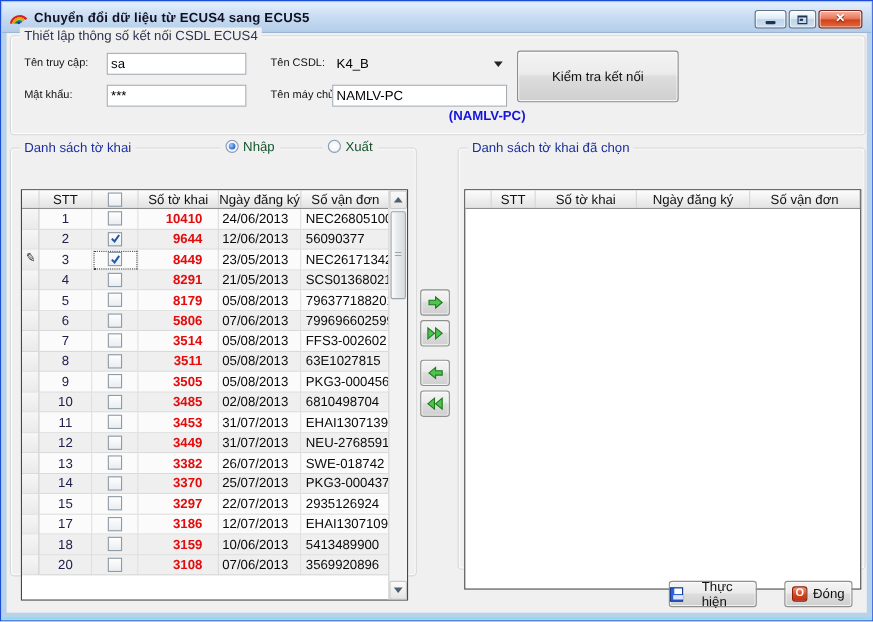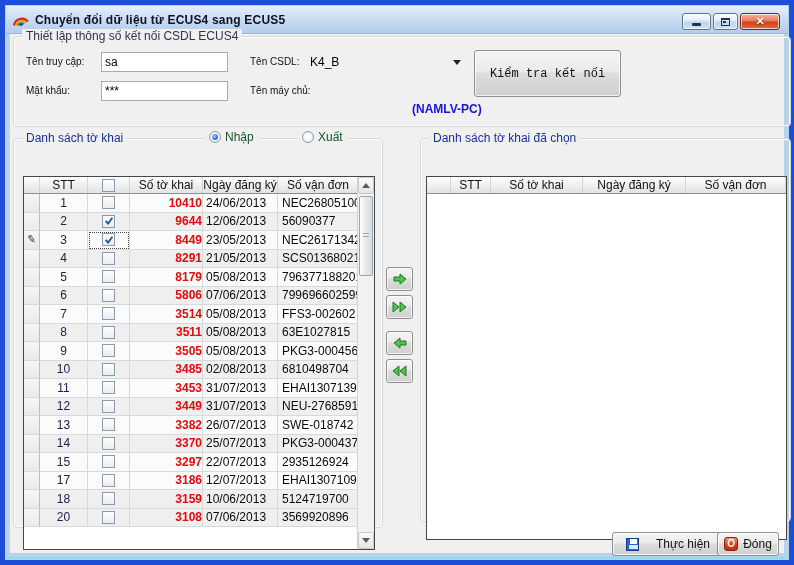--- a/index.html
+++ b/index.html
@@ -1,20 +1,20 @@
 <!DOCTYPE html>
 <html><head>
 <meta charset="utf-8">
 <style>
   * { box-sizing: border-box; margin: 0; padding: 0; }
   html,body { width:794px; height:565px; font-family:"Liberation Sans", sans-serif; }
   body { position:relative; background:#fff; overflow:hidden; }
 
   
-  .window { position:absolute; inset:0; background:#b8d2ec; border:5px solid #1d4ed8; }
+  .window { position:absolute; inset:0; background:#b8d2ec; border:1px solid #1d4ed8; }
   .window::after { content:""; position:absolute; left:1px; right:1px; bottom:1px; height:2px; background:#8fdde9; }
   .titlebar { position:absolute; top:1px; left:1px; right:1px; height:28px;
     background:linear-gradient(#e3effd, #c6daf1 55%, #b3cde9);
     display:flex; align-items:center; padding:0 6px; border-bottom:1px solid #9ab6d4; }
   .app-icon { width:18px; height:15px; margin-right:5px; flex:0 0 auto; }
   .title-text { font-size:12px; font-weight:bold; color:#101022; letter-spacing:.2px; }
   .winbtns { position:absolute; right:8px; top:7px; display:flex; gap:2px; }
   .wbtn { height:17px; border:1px solid #5f7488; border-radius:3px;
     background:linear-gradient(#fdfeff,#dce9f6 48%,#c0d5ea 52%,#cfe0f2);
     display:flex; align-items:center; justify-content:center;
@@ -38,21 +38,21 @@
   #grp-conn { left:3px; top:2px; width:778px; height:91px; }
   .flabel { position:absolute; font-size:10px; color:#111; }
   .tbox { position:absolute; height:20px; border:1px solid #a5acb5; background:#fff; font-size:12px;
      font-family:"Liberation Sans",sans-serif; padding:0 3px; color:#000; }
   .combo { position:absolute; height:20px; font-size:12px; color:#000; display:flex; align-items:center; padding-left:4px; }
   .combo .arrow { position:absolute; right:4px; top:8px; width:0; height:0;
      border-left:4px solid transparent; border-right:4px solid transparent; border-top:5px solid #222; }
   .btn { border:1px solid #8e8f8f; border-radius:3px; color:#111; font-size:12px;
      background:linear-gradient(#f4f4f4,#ebebeb 45%,#dddddd 50%,#cfcfcf);
      display:flex; align-items:center; justify-content:center; box-shadow:inset 0 0 0 1px rgba(255,255,255,.75); }
-  #btn-test { position:absolute; left:460px; top:13px; width:147px; height:47px;font-family:Liberation Mono, monospace; }
+  #btn-test { position:absolute; left:460px; top:13px; width:147px; height:47px; }
   #server-note { position:absolute; left:398px; top:65px; font-size:12px; font-weight:bold; color:#1414e0; }
 
   
   #grp-left  { left:3px;   top:104px; width:370px; height:390px; }
   #grp-right { left:410px; top:104px; width:371px; height:384px; }
 
   .radio-wrap { position:absolute; top:-9px; display:flex; align-items:center; gap:4px; background:#f0f0f0; padding:0 5px; }
   .radio { width:12px; height:12px; border-radius:50%; border:1px solid #8a9ab0; background:radial-gradient(#fff,#e8eef5); position:relative; }
   .radio.on::after { content:""; position:absolute; left:2px; top:2px; width:6px; height:6px; border-radius:50%;
      background:radial-gradient(circle at 35% 35%, #9cd1f5, #2a64c8 70%); }
@@ -65,21 +65,21 @@
   .thead, .trow { display:flex; align-items:stretch; }
   .thead { height:17px; background:linear-gradient(#fdfdfd,#ededed 60%,#e2e2e2); border-bottom:1px solid #8f8f8f; }
   .thead .c { display:flex; align-items:center; justify-content:center; font-size:12px; color:#111;
      border-right:1px solid #d4d4d4; overflow:hidden; white-space:nowrap; }
   .trow { height:18.5px; background:#fdfdfd; }
   .trow.even .c { background:#efefef; }
   .trow .c { border-right:1px solid #d9d9d9; border-bottom:1px solid #d9d9d9; display:flex; align-items:center;
      overflow:hidden; white-space:nowrap; background:#fbfbfb; }
   .c.sel { background:linear-gradient(#f6f6f6,#eaeaea)!important; border-right:1px solid #bdbdbd; justify-content:center; }
   .c.stt { justify-content:center; color:#20204a; }
-  .c.so  { justify-content:flex-end; padding-right:0; color:#e30b0b; font-weight:bold; }
+  .c.so  { justify-content:flex-end; padding-right:14px; color:#e30b0b; font-weight:bold; }
   .c.ngay{ padding-left:3px; color:#0a0a0a; }
   .c.van { padding-left:4px; color:#0a0a0a; }
   .c.cbc { justify-content:center; }
   .c.cbc.focus { outline:1px dotted #444; outline-offset:-2px; }
   
   .w-sel{width:16px;flex:0 0 16px;} .w-stt{width:48px;flex:0 0 48px;} .w-cb{width:42px;flex:0 0 42px;}
   .w-so{width:73px;flex:0 0 73px;} .w-ngay{width:75px;flex:0 0 75px;} .w-van{width:81px;flex:0 0 81px;}
   
   .r-sel{width:24px;flex:0 0 24px;} .r-stt{width:40px;flex:0 0 40px;} .r-so{width:92px;flex:0 0 92px;}
   .r-ngay{width:103px;flex:0 0 103px;} .r-van{width:100px;flex:1;}
@@ -98,21 +98,21 @@
      background:linear-gradient(90deg,#fdfdfd,#e7eaec 45%,#d8dcdf); }
   .sthumb::after{content:"";position:absolute;left:3px;right:3px;top:36px;height:6px;
      background:repeating-linear-gradient(#9aa4ad 0 1px,transparent 1px 3px);}
 
   
   .xfer { position:absolute; width:27px; height:24px; }
   #xf-r  {left:376px; top:233px;} #xf-rr {left:376px; top:261px;}
   #xf-l  {left:376px; top:297px;} #xf-ll {left:376px; top:325px;}
 
   
-  #btn-exec { position:absolute; left:602px; top:498px; width:112px; height:24px; gap:17px; }
+  #btn-exec { position:absolute; left:602px; top:498px; width:80px; height:24px; gap:17px; }
   #btn-close{ position:absolute; left:707px; top:498px; width:62px; height:24px; gap:5px; }
   .save-ic { width:13px; height:13px; background:#2b62d9; border:1px solid #173d8e; position:relative; }
   .save-ic::before{content:"";position:absolute;left:3px;top:0;width:7px;height:5px;background:#fff;}
   .save-ic::after{content:"";position:absolute;left:2px;bottom:1px;width:9px;height:4px;background:#dce6ff;}
   .power-ic { width:14px; height:14px; border-radius:3px; border:1px solid #8c1e08;
      background:linear-gradient(#f09a7c,#d6431d 55%,#c23110); color:#fff; font-size:10px; font-weight:bold;
      display:flex; align-items:center; justify-content:center; line-height:1; }
 </style>
 </head>
 <body>
@@ -146,20 +146,21 @@
       <span class="flabel" style="left:12px;top:19px">Tên truy cập:</span>
       <input class="tbox" style="left: 87px; top: 15px; width: 127px;" value="sa">
       <span class="flabel" style="left:12px;top:48px">Mật khẩu:</span>
       <input class="tbox" style="left: 87px; top: 44px; width: 127px;" value="***">
       <span class="flabel" style="left:236px;top:19px">Tên CSDL:</span>
       <div class="combo" style="left:292px;top:15px;width:159px">
         <span>K4_B</span>
         <span class="arrow"></span>
       </div>
       <span class="flabel" style="left:236px;top:48px">Tên máy chủ:</span>
+      <input class="tbox" style="left: 292px; top: 44px; width: 159px;" value="NAMLV-PC">
       <div class="btn" id="btn-test">
         <span>Kiểm tra kết nối</span>
       </div>
       <span id="server-note">(NAMLV-PC)</span>
     </div>
 
     <div class="group" id="grp-left">
       <span class="legend">Danh sách tờ khai</span>
       <div class="radio-wrap" style="left:190px">
         <span class="radio on"></span>
@@ -353,21 +354,21 @@
               <div class="c van w-van">EHAI13071094</div>
             </div>
             <div class="trow even">
               <div class="c sel w-sel"></div>
               <div class="c stt w-stt">18</div>
               <div class="c cbc w-cb">
                 <div class="cb"></div>
               </div>
               <div class="c so w-so">3159</div>
               <div class="c ngay w-ngay">10/06/2013</div>
-              <div class="c van w-van">5124719700</div>
+              <div class="c van w-van">5413489900</div>
             </div>
             <div class="trow even">
               <div class="c sel w-sel"></div>
               <div class="c stt w-stt">20</div>
               <div class="c cbc w-cb">
                 <div class="cb"></div>
               </div>
               <div class="c so w-so">3108</div>
               <div class="c ngay w-ngay">07/06/2013</div>
               <div class="c van w-van">3569920896</div>

